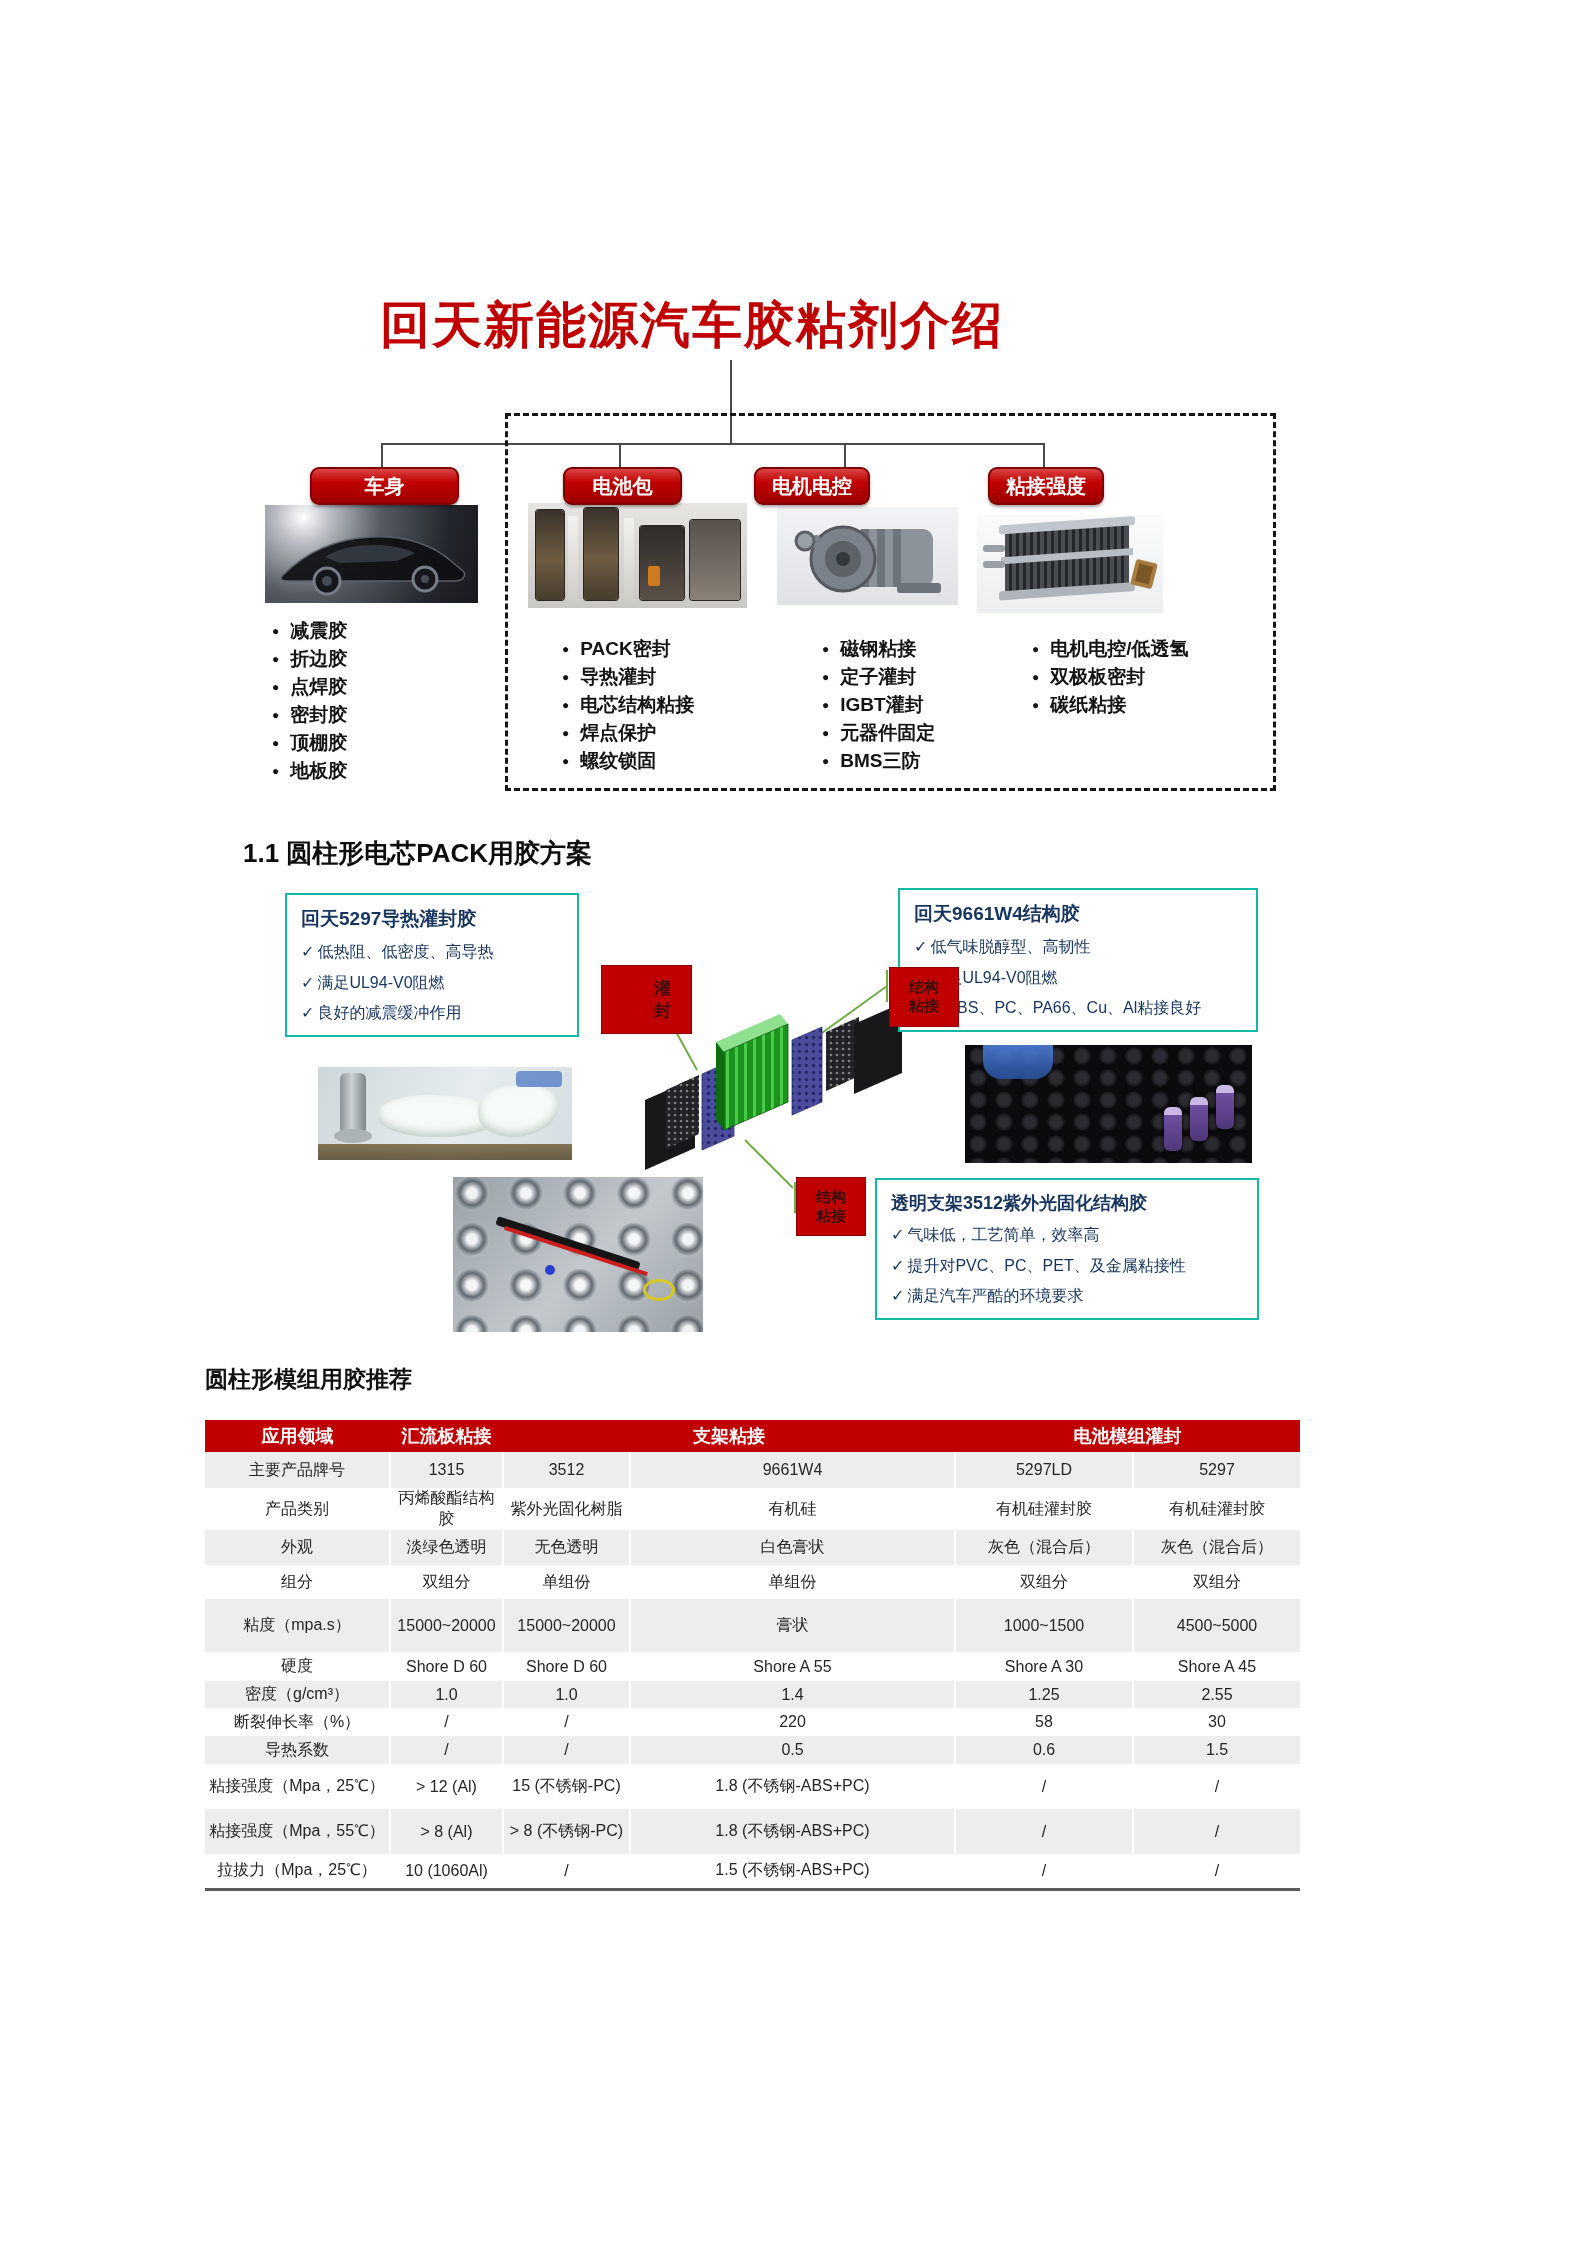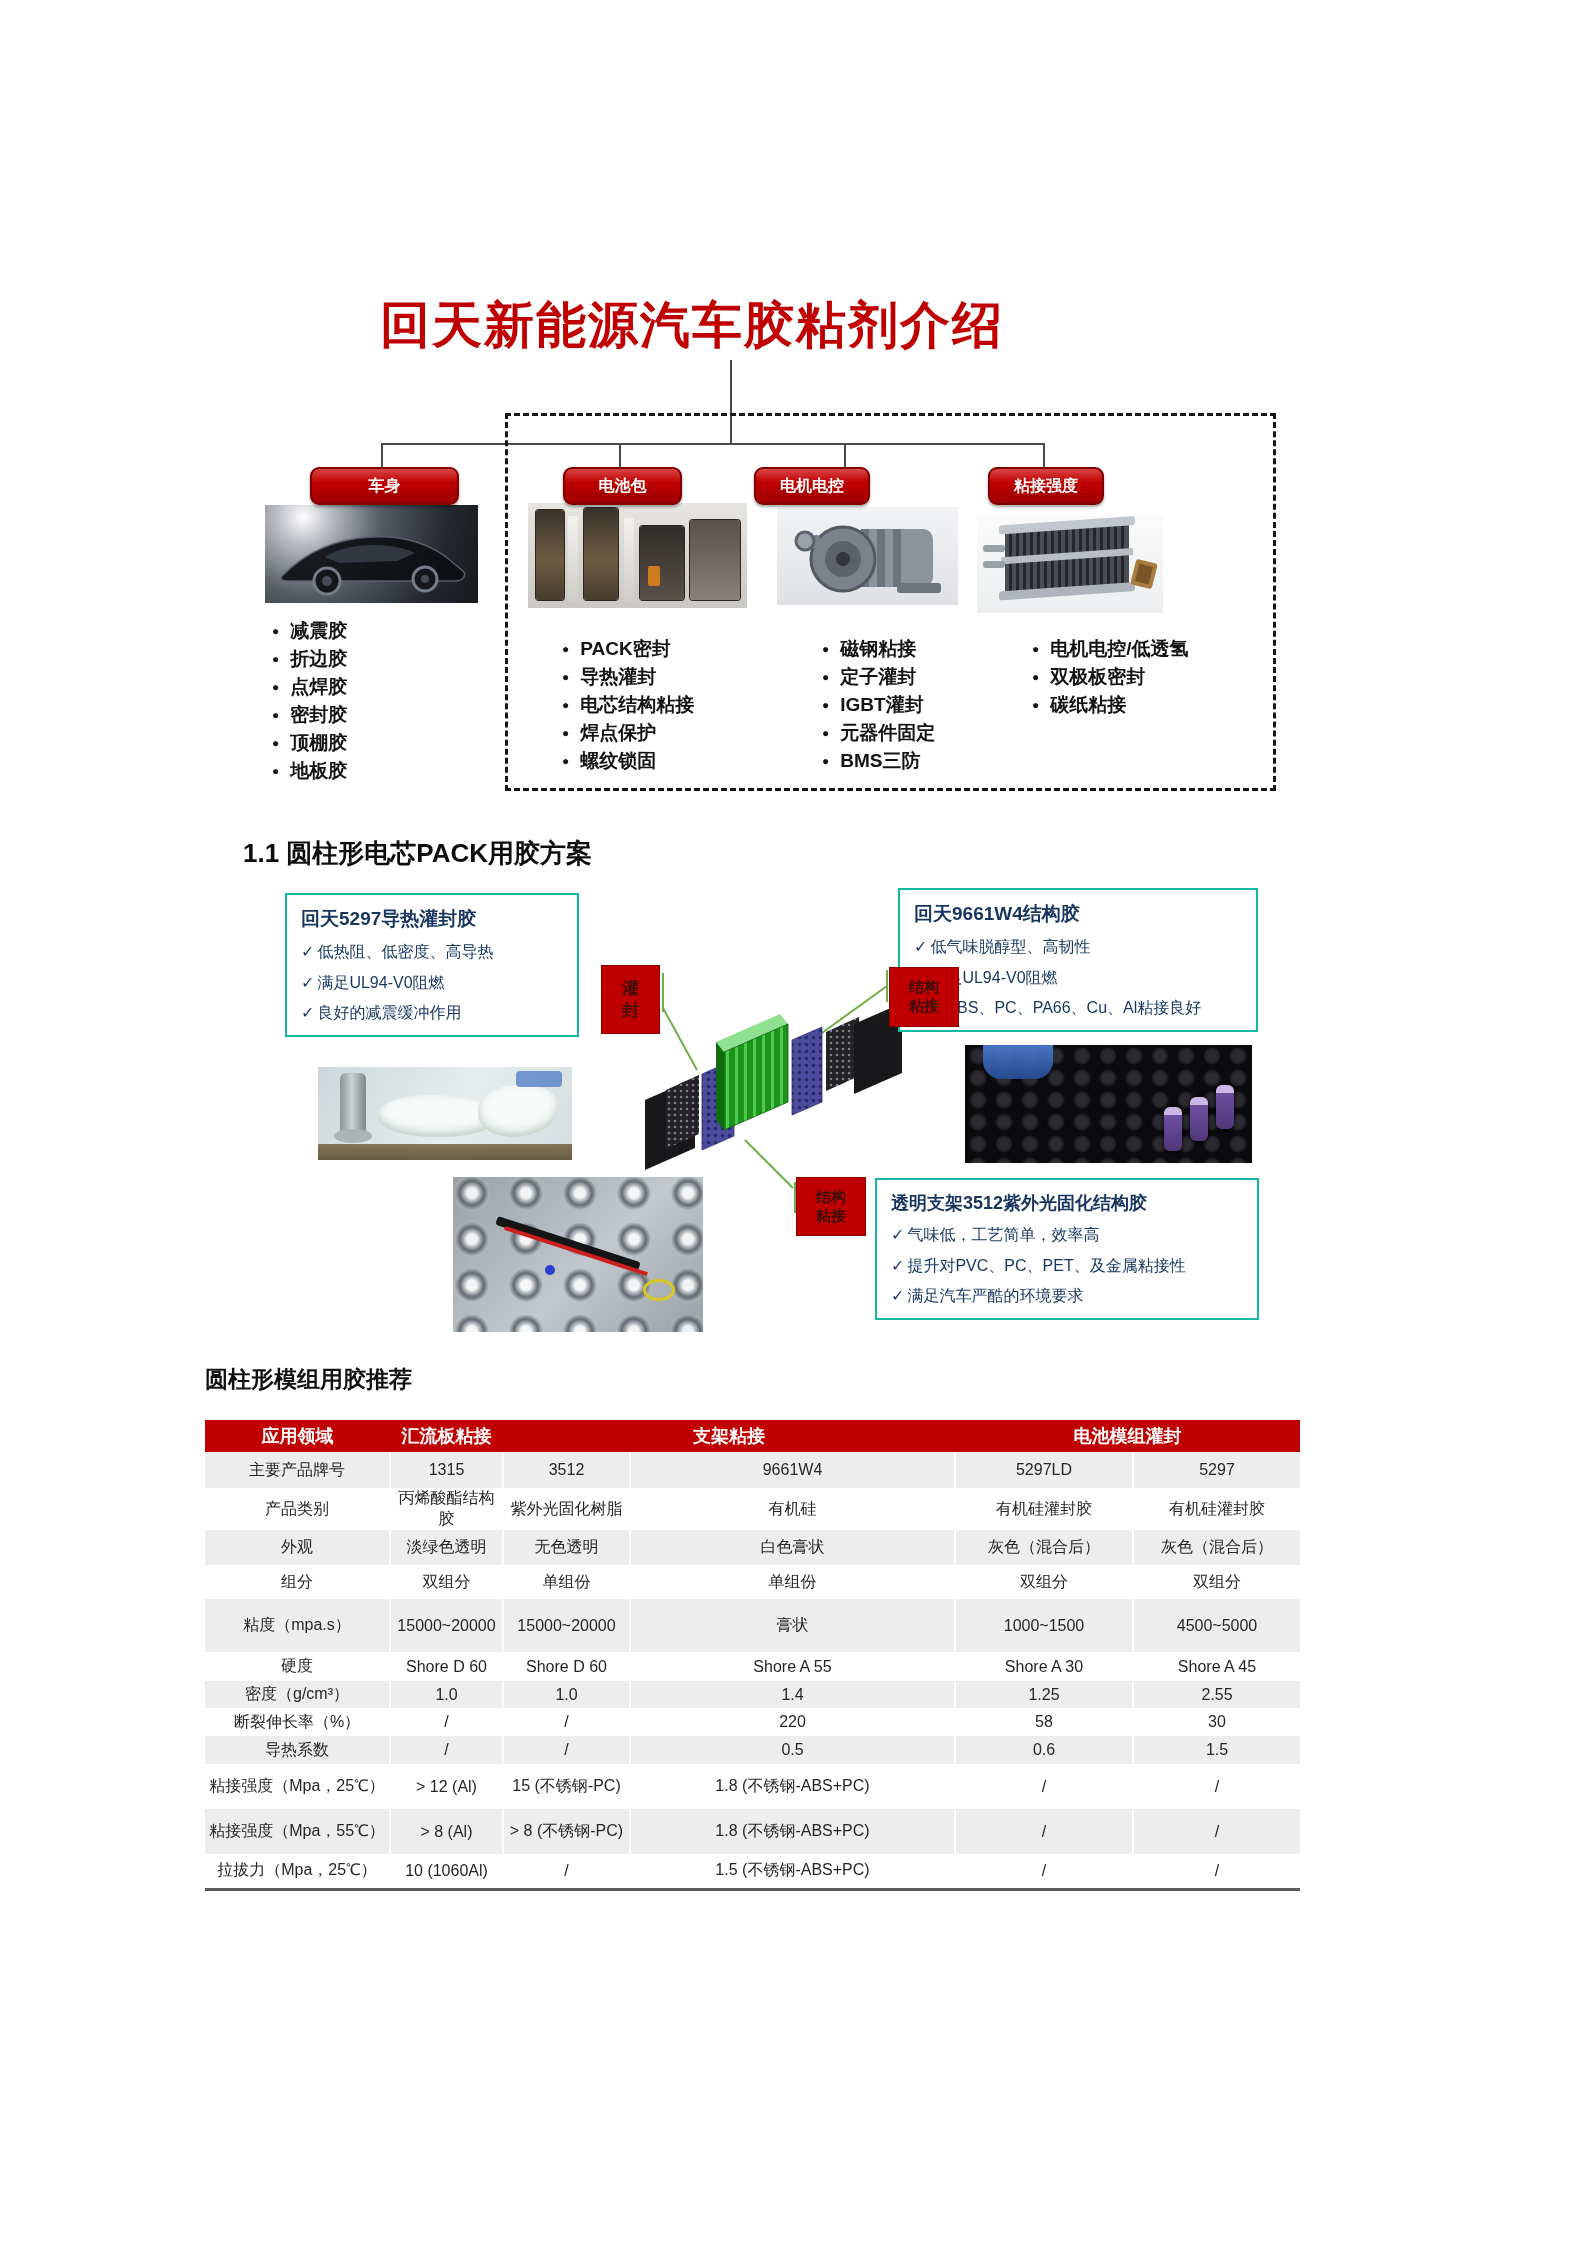--- a/index.html
+++ b/index.html
@@ -6,21 +6,21 @@
   .page{position:relative;width:1587px;height:2245px;background:#fff;
         font-family:"Liberation Sans",sans-serif;overflow:hidden;color:#111;}
   .abs{position:absolute;}
   
   .doc-title{left:380px;top:292px;width:720px;text-align:left;
              font-size:50px;font-weight:800;color:#C00000;letter-spacing:2px;}
   .tline{position:absolute;background:#4a4a4a;}
   .dashed-box{left:505px;top:413px;width:765px;height:372px;border:3px dashed #161616;}
   .cat-btn{height:34px;border-radius:9px;border:2px solid #7f0000;
            background:linear-gradient(#d84545 0%,#c00000 40%,#9c0000 100%);
-           color:#fff;font-weight:700;font-size:16px;display:flex;align-items:center;
+           color:#fff;font-weight:700;font-size:20px;display:flex;align-items:center;
            justify-content:center;box-shadow:0 2px 3px rgba(0,0,0,.35);z-index:3;}
   .blist{list-style:none;margin:0;padding:0;}
   .blist li{display:flex;align-items:baseline;font-size:19px;font-weight:600;
             color:#141414;line-height:26px;white-space:nowrap;}
   .blist .dot{font-size:12px;margin-right:11px;position:relative;top:-2px;}
   
   .photo{position:absolute;overflow:hidden;}
   .car-photo{background:radial-gradient(circle at 18% 12%,#ffffff 0%,#b9bcc2 14%,#555a63 40%,#23262c 75%,#17191d 100%);}
   .batt-photo{background:linear-gradient(#e6e5e2,#c9c8c4);}
   .batt-mod{position:absolute;bottom:8px;border-radius:3px;
@@ -282,21 +282,21 @@
     <div class="cp">
         <span class="chk">✓</span>
         <span>提升对PVC、PC、PET、及金属粘接性</span>
       </div>
     <div class="cp">
         <span class="chk">✓</span>
         <span>满足汽车严酷的环境要求</span>
       </div>
   </div>
 
-  <div class="tag" style="left:602px;top:966px;width:57px;height:67px;font-size:17px;">
+  <div class="tag" style="left:602px;top:966px;width:57px;height:67px;font-size:17px;padding-left:32px;">
       <span style="width:1.1em;">灌封</span>
     </div>
   <div class="tag" style="left:890px;top:968px;width:68px;height:58px;font-size:15px;">
       <span style="width:2.2em;">结构粘接</span>
     </div>
   <div class="tag" style="left:797px;top:1178px;width:68px;height:57px;font-size:15px;">
       <span style="width:2.2em;">结构粘接</span>
     </div>
 
   <svg class="abs" style="left:600px;top:950px;" width="340" height="265" viewBox="0 0 340 265">

